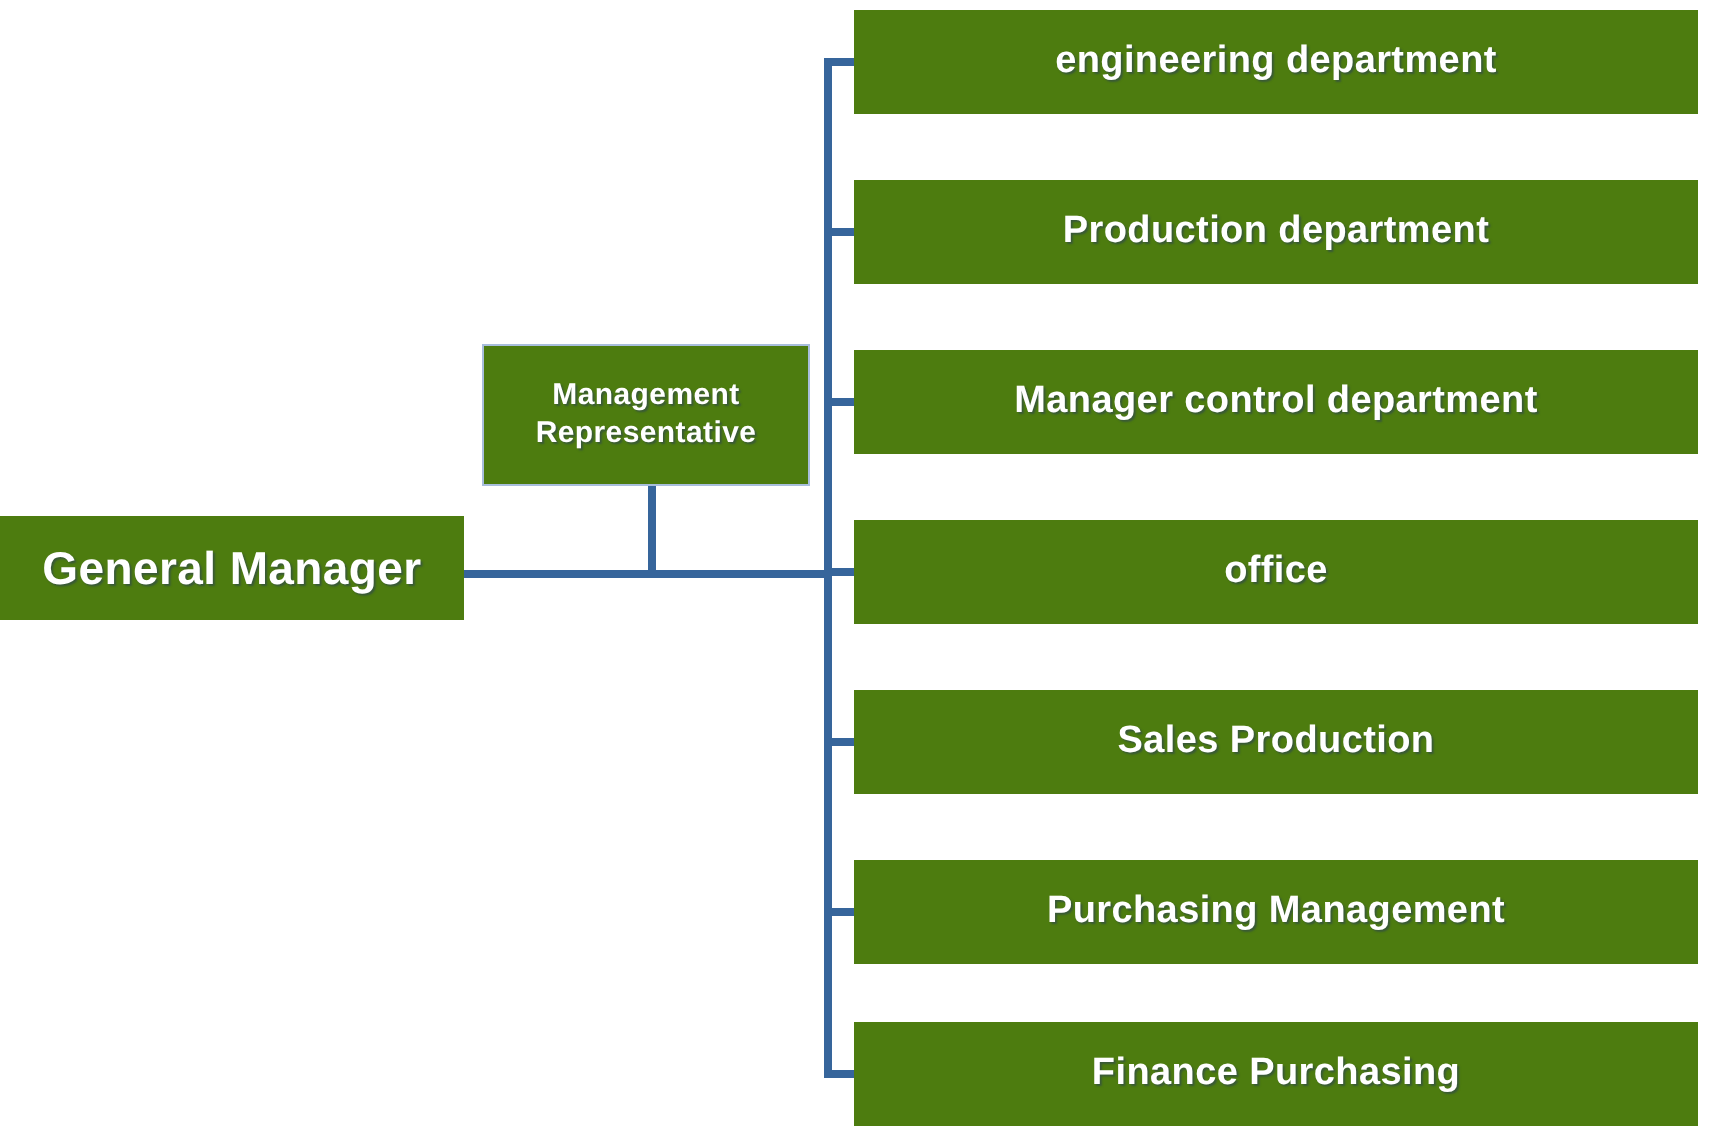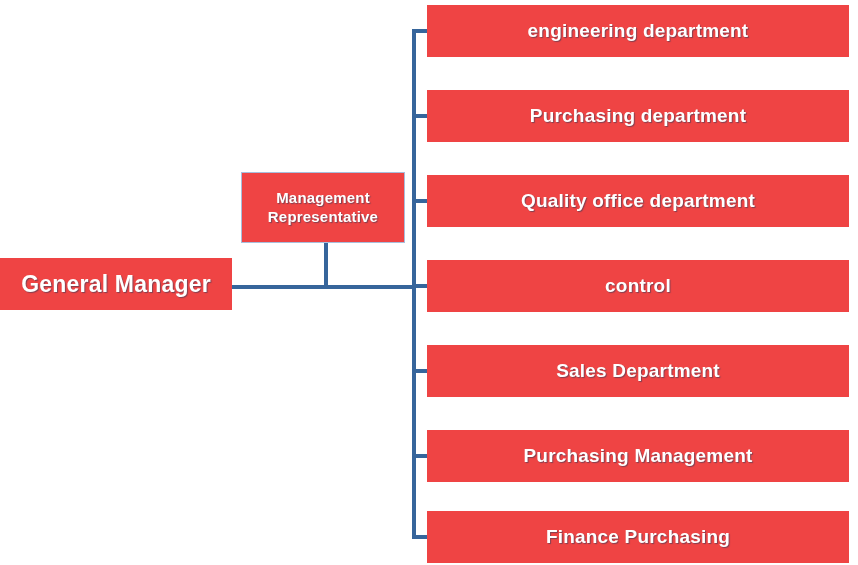--- a/index.html
+++ b/index.html
@@ -12,21 +12,21 @@
     position: relative;
     width: 858px;
     height: 565px;
     background: #ffffff;
     overflow: hidden;
     font-family: "Liberation Sans", sans-serif;
   }
   .node-box {
     position: absolute;
     box-sizing: border-box;
-    background: #ef4444;
+    background: #4d7c0f;
     display: flex;
     align-items: center;
     justify-content: center;
     text-align: center;
     color: #ffffff;
     font-weight: bold;
     letter-spacing: 0.2px;
     text-shadow: 1px 1px 1px rgba(40,60,90,0.55);
     line-height: 1.25;
     padding: 0 17px;
@@ -104,25 +104,25 @@
 
   <div class="node-box" id="box-general-manager">General Manager</div>
 
   <div class="node-box" id="box-management-representative">
     <span class="mr-line">Management</span>
     <span class="mr-line">Representative</span>
   </div>
 
   <div class="node-box dept-box" style="top:5px">engineering department</div>
 
-  <div class="node-box dept-box" style="top:90px">Purchasing department</div>
+  <div class="node-box dept-box" style="top:90px">Production department</div>
 
-  <div class="node-box dept-box" style="top:175px">Quality office department</div>
+  <div class="node-box dept-box" style="top:175px">Manager control department</div>
 
-  <div class="node-box dept-box" style="top:260px">control</div>
+  <div class="node-box dept-box" style="top:260px">office</div>
 
-  <div class="node-box dept-box" style="top:345px">Sales Department</div>
+  <div class="node-box dept-box" style="top:345px">Sales Production</div>
 
   <div class="node-box dept-box" style="top:430px">Purchasing Management</div>
 
   <div class="node-box dept-box" style="top:511px">Finance Purchasing</div>
 
 </div>
 
 </body></html>

